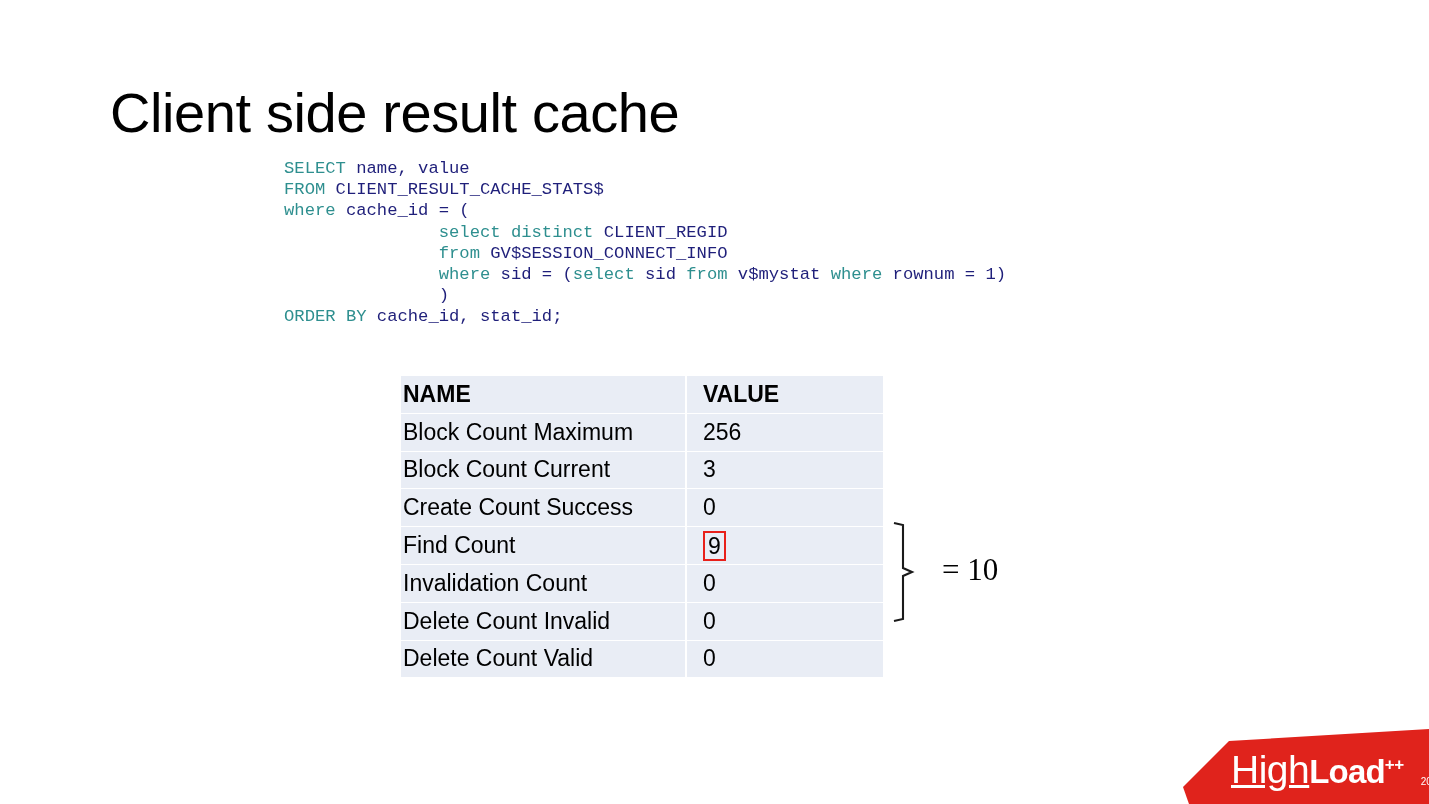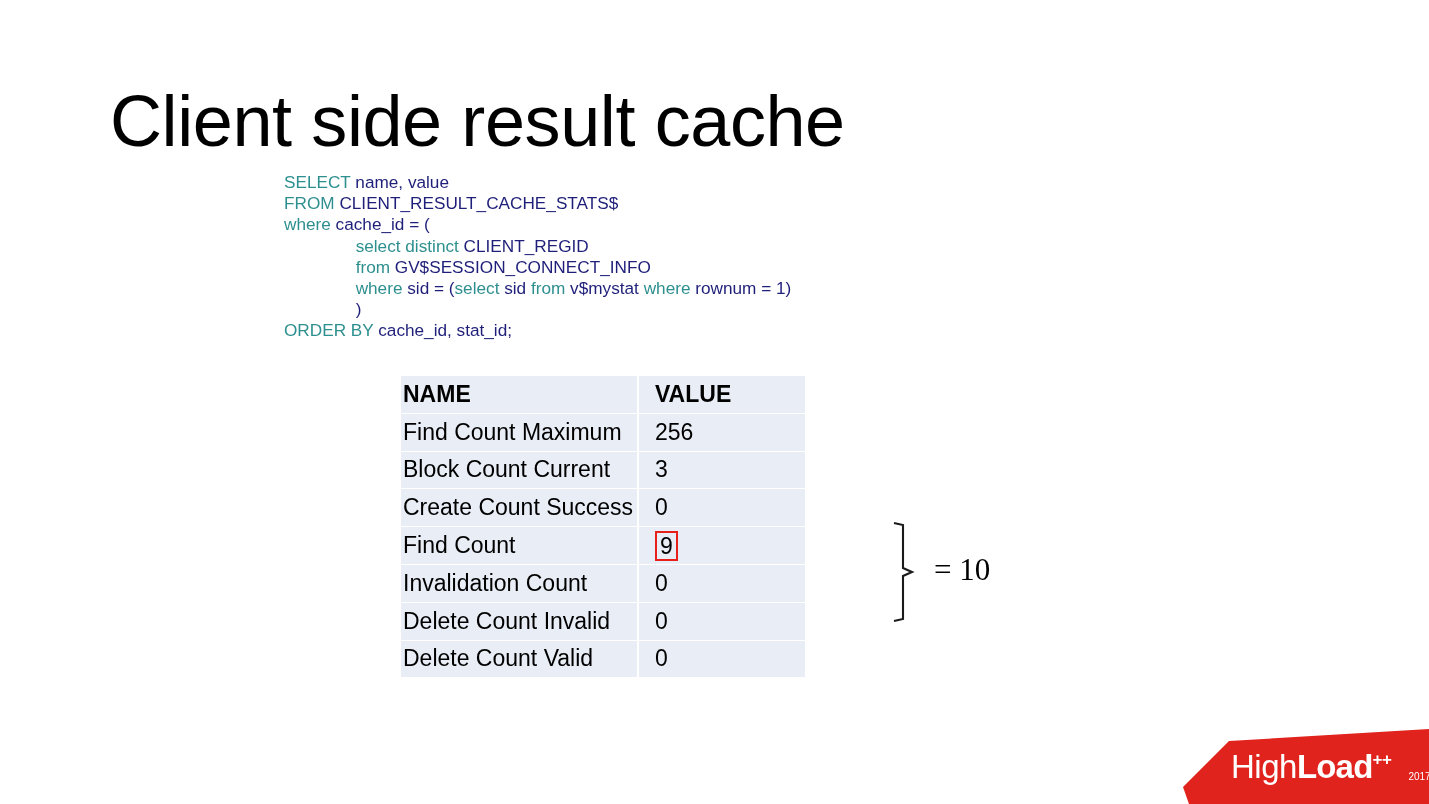--- a/index.html
+++ b/index.html
@@ -14,49 +14,49 @@
     overflow: hidden;
     font-family: "Liberation Sans", sans-serif;
   }
 
   
   #slide-title {
     position: absolute;
     left: 110px;
     top: 82px;
     font-family: "Liberation Sans", sans-serif;
-    font-size: 72px;
+    font-size: 56px;
     font-weight: 400;
     color: #000000;
     letter-spacing: -0.4px;
     line-height: 1.1;
     white-space: nowrap;
   }
 
   
   #sql-block {
     position: absolute;
     left: 284px;
-    top: 172px;
-    font-family: Liberation Sans, sans-serif;
+    top: 158px;
+    font-family: Liberation Mono, monospace;
     font-size: 17.2px;
     line-height: 21.2px;
     white-space: pre;
     color: #1f1f7a;
   }
   #sql-block .ln { display: block; height: 21.2px; white-space: pre; }
   .kw  { color: #2e8f8f; }
   .idn { color: #1f1f7a; }
 
   
   #stats-table {
     position: absolute;
     left: 401px;
     top: 376px;
-    width: 404px;
+    width: 482px;
     border-collapse: separate;
     border-spacing: 0;
     background: #701a75;
   }
   #stats-table td, #stats-table th {
     background: #e9edf5;
     padding: 0 0 0 2px;
     height: 36.8px;
     vertical-align: middle;
     font-family: "Liberation Sans", sans-serif;
@@ -86,21 +86,21 @@
   #brace-group {
     position: absolute;
     left: 888px;
     top: 520px;
     width: 120px;
     height: 105px;
   }
   #brace-svg { position: absolute; left: 0; top: 0; }
   #sum-label {
     position: absolute;
-    left: 46px;
+    left: 54px;
     top: 32px;
     font-family: "Liberation Serif", serif;
     font-size: 31px;
     color: #000000;
     white-space: nowrap;
   }
 
   
   #logo {
     position: absolute;
@@ -111,21 +111,21 @@
   }
   #logo-shape { position: absolute; left: 0; top: 0; }
   #logo-text {
     position: absolute;
     left: 48px;
     top: 19px;
     white-space: nowrap;
     color: #ffffff;
     font-family: "Liberation Sans", sans-serif;
   }
-  #logo-high { font-size: 33px; font-weight: 300; letter-spacing: -0.5px; }
+  #logo-high { font-size: 39px; font-weight: 300; letter-spacing: -0.5px; text-decoration: underline; }
   #logo-load { font-size: 33px; font-weight: bold; letter-spacing: -0.8px; margin-top: 17px; }
   #logo-plus {
     font-size: 17px; font-weight: bold;
     vertical-align: 13px; letter-spacing: -0.5px;
   }
   #logo-year {
     font-size: 10px; font-weight: 400;
     vertical-align: -2px; margin-left: 17px;
   }
 </style>
@@ -138,21 +138,21 @@
 
 <table id="stats-table">
   <thead>
     <tr>
       <th class="col-name">NAME</th>
       <th class="col-value">VALUE</th>
     </tr>
   </thead>
   <tbody id="stats-tbody">
       <tr>
-        <td class="col-name">Find Count Maximum</td>
+        <td class="col-name">Block Count Maximum</td>
         <td class="col-value">256</td>
       </tr>
       <tr>
         <td class="col-name">Block Count Current</td>
         <td class="col-value">3</td>
       </tr>
       <tr>
         <td class="col-name">Create Count Success</td>
         <td class="col-value">0</td>
       </tr>

